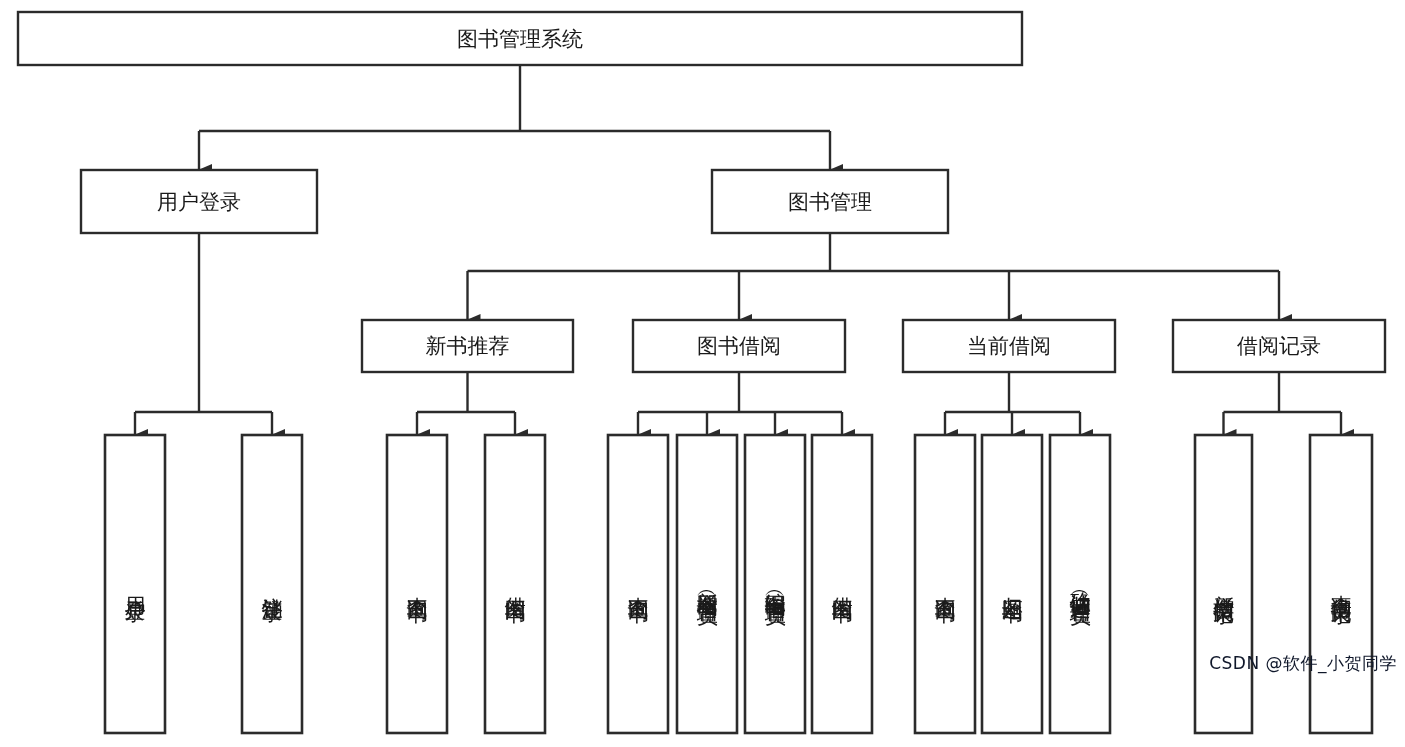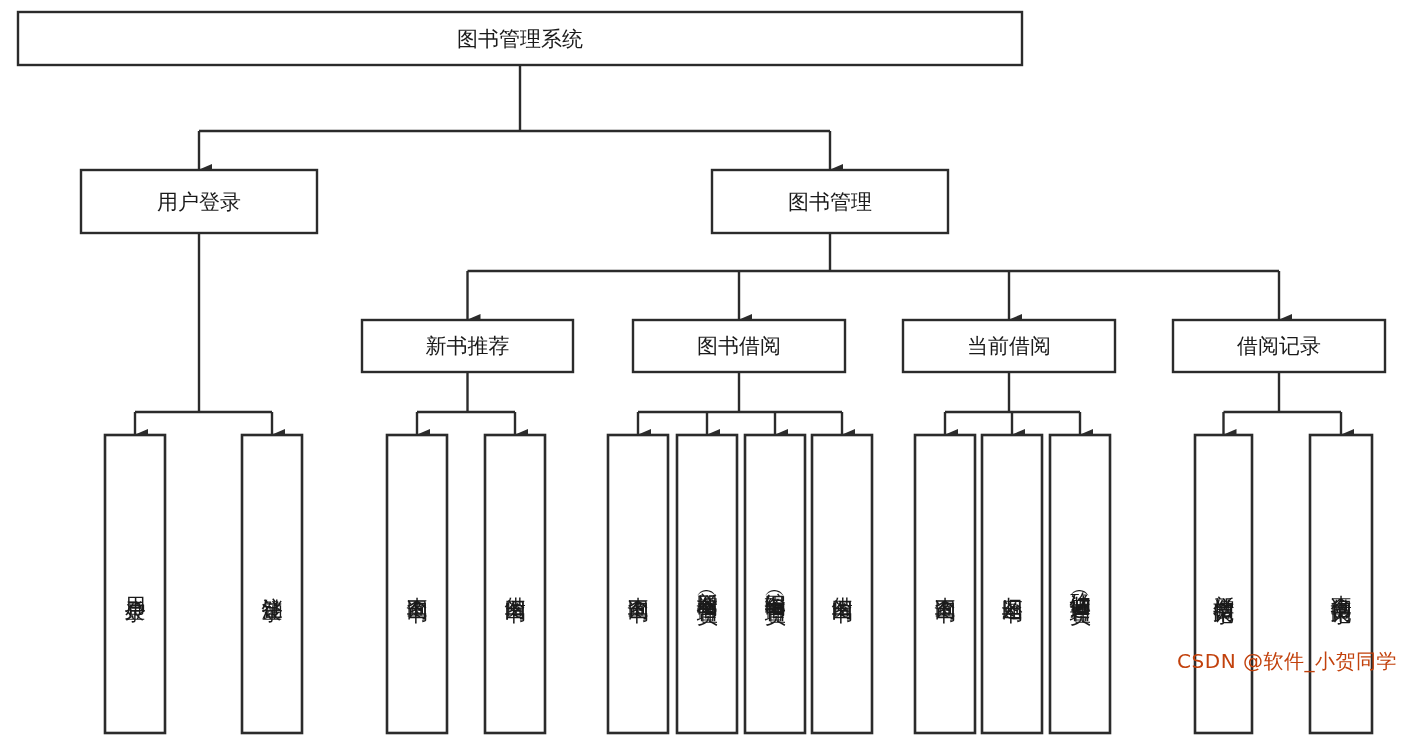--- a/index.html
+++ b/index.html
@@ -68,22 +68,22 @@
     line-height: 1.08;
     letter-spacing: 2px;
     color: #1a1a1a;
     white-space: nowrap;
   }
   .watermark {
     position: absolute;
     right: 8px;
     bottom: 6px;
     font-family: "DejaVu Sans", "Liberation Sans", sans-serif;
-    font-size: 20px;
-    color: #c2410c;
+    font-size: 17px;
+    color: #0f172a;
     letter-spacing: 0.5px;
     white-space: nowrap;
   }
 </style>
 </head>
 <body>
 
 <div id="diagram-root">
 
   <svg class="diagram-canvas" viewBox="0 0 1405 747">

